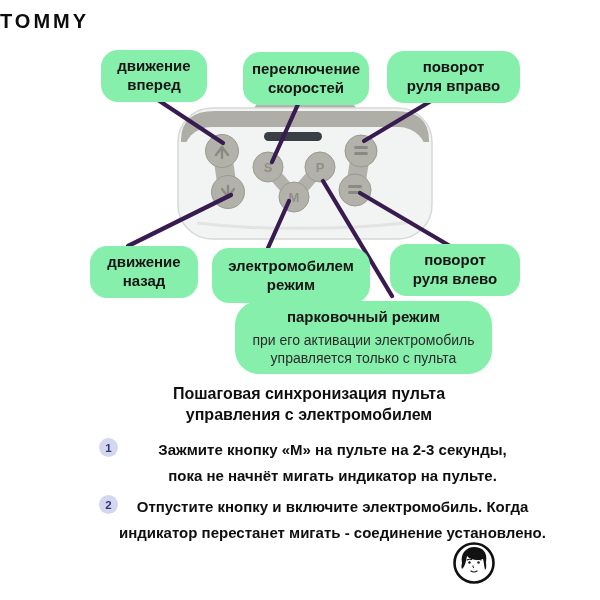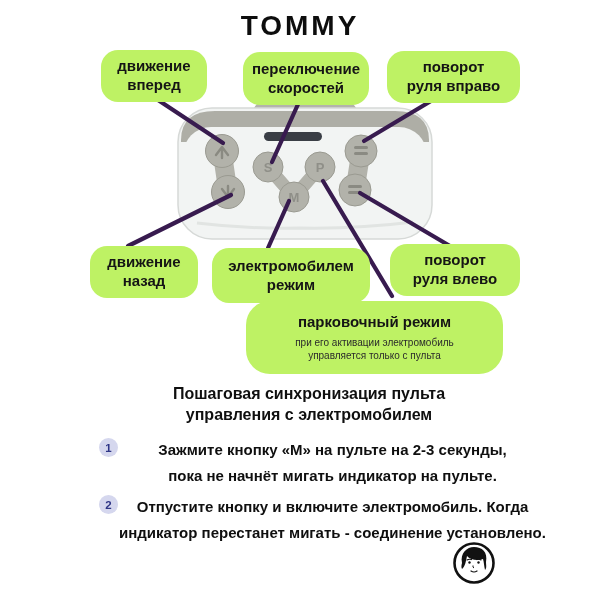--- a/index.html
+++ b/index.html
@@ -1,43 +1,43 @@
 <!DOCTYPE html>
 <html><head>
 <meta charset="utf-8">
 <style>
   html,body{margin:0;padding:0;background:#fff;}
   .page{
     position:relative;width:600px;height:600px;background:#ffffff;overflow:hidden;
     font-family:"Liberation Sans","DejaVu Sans",sans-serif;color:#141414;
   }
   .brand-title{
-    position:absolute;top:10px;left:0;width:100%;text-align:center;
-    font-size:28px;font-weight:800;letter-spacing:3px;color:#0d0d0d;
+    position:absolute;top:10px;left:0;width:100%;text-align:left;
+    font-size:20px;font-weight:800;letter-spacing:3px;color:#0d0d0d;
   }
   .diagram-svg{position:absolute;left:0;top:0;width:600px;height:600px;}
   .bubble{
-    position:absolute;background:#bef264;border-radius:17px;
+    position:absolute;background:#86efac;border-radius:17px;
     display:flex;flex-direction:column;align-items:center;justify-content:center;
     text-align:center;box-sizing:border-box;padding:4px 6px;
   }
   .bubble-label{
     font-weight:bold;font-size:15px;line-height:1.24;color:#151515;white-space:pre-line;
   }
   .bubble-note{
-    font-weight:normal;font-size:10px;line-height:1.3;color:#2b2b2b;
+    font-weight:normal;font-size:14px;line-height:1.3;color:#2b2b2b;
     white-space:pre-line;margin-top:4px;
   }
   .b-forward{left:101px;top:50px;width:106px;height:52px;}
   .b-speeds{left:243px;top:52px;width:126px;height:53px;align-items:center;}
   .b-steer-right{left:387px;top:51px;width:133px;height:52px;}
   .b-backward{left:90px;top:246px;width:108px;height:52px;}
   .b-aux{left:212px;top:248px;width:158px;height:55px;}
   .b-steer-left{left:390px;top:244px;width:130px;height:52px;}
-  .b-parking{left:246px;top:301px;width:257px;height:73px;border-radius:24px;}
+  .b-parking{left:235px;top:301px;width:257px;height:73px;border-radius:24px;}
   .sync-heading{
     position:absolute;top:384px;left:0;width:100%;text-align:center;
     font-size:16px;font-weight:bold;line-height:1.3;white-space:pre-line;color:#0f0f0f;padding-left:9px;
   }
   .step{position:absolute;left:95px;width:475px;text-align:center;}
   .step-1{top:437px;}
   .step-2{top:494px;}
   .step-badge{
     position:absolute;left:4px;top:1px;width:19px;height:19px;border-radius:50%;
     background:#d5d7ee;color:#2e3586;font-size:11.5px;font-weight:bold;

